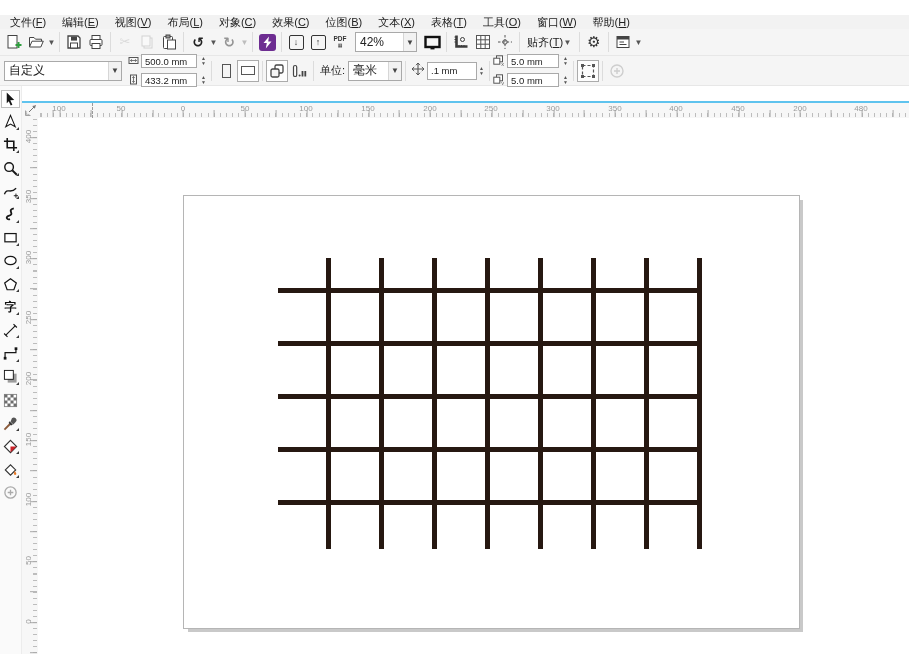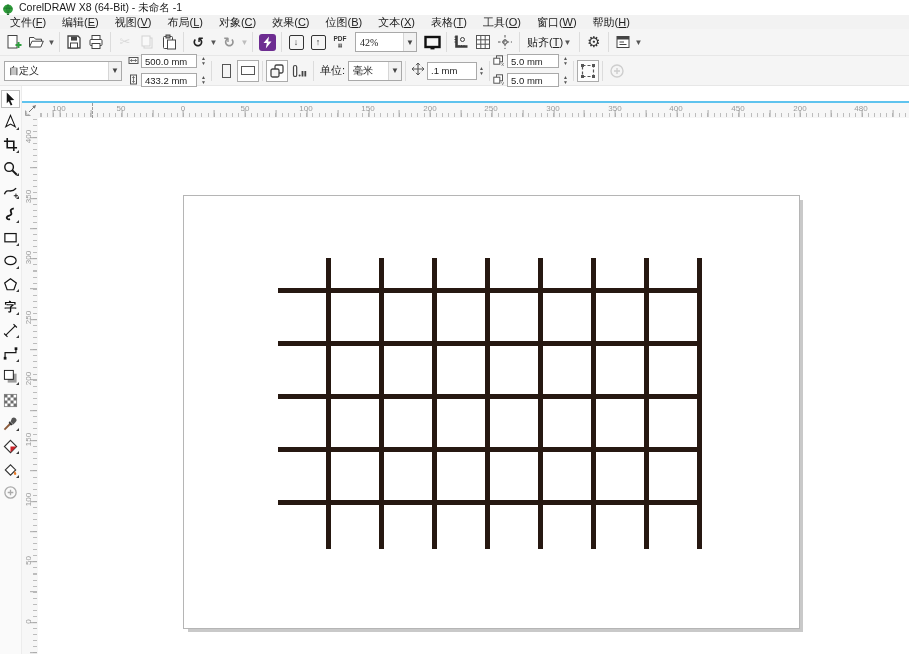--- a/index.html
+++ b/index.html
@@ -25,21 +25,21 @@
   .propbar { position:absolute; left:0; top:56px; width:100%; height:30px;
     background:#f5f5f5; border-bottom:1px solid #e7e7e7; display:flex; align-items:center; padding-left:4px; }
   .tbtn { height:22px; min-width:22px; display:flex; align-items:center; justify-content:center;
     border:1px solid transparent; position:relative; }
   .tbtn svg { display:block; }
   .tbtn.dis { opacity:.45; filter:grayscale(1); }
   .dd { font-size:8px; color:#555; width:9px; text-align:center; }
   .dd.dis { color:#bdbdbd; }
   .sep { width:1px; height:20px; background:#dcdcdc; margin:0 3px; flex:0 0 1px; }
   .combo { height:20px; background:#fff; border:1px solid #a9a9a9; display:flex; align-items:center; }
-  .combo .cval { flex:1; font-size:10px; color:#222; padding:0 4px; white-space:nowrap; overflow:hidden;font-family:Liberation Serif, serif; }
+  .combo .cval { flex:1; font-size:12px; color:#222; padding:0 4px; white-space:nowrap; overflow:hidden; }
   .combo .carr { width:13px; height:100%; display:flex; align-items:center; justify-content:center;
     font-size:8px; color:#444; border-left:1px solid #d6d6d6; background:#f2f2f2; }
   .field { height:14px; background:#fff; border:1px solid #a9a9a9; font-size:9.5px; color:#222;
     display:flex; align-items:center; padding:0 3px; }
   .spin { display:flex; flex-direction:column; justify-content:center; width:9px; height:14px; }
   .spin span { font-size:5px; line-height:5px; color:#555; text-align:center; }
   .glabel { font-size:11px; color:#222; margin:0 3px; }
   .active-box { background:#fdfdfd; border:1px solid #ababab; }
   .pdficon { display:flex; flex-direction:column; align-items:center; line-height:6px; }
   .pdficon b { font-size:6.5px; color:#333; letter-spacing:0; }
@@ -94,30 +94,20 @@
 
   .canvas { position:absolute; left:38px; top:118px; width:871px; height:536px; background:#ffffff; overflow:hidden; }
   .page { position:absolute; background:#ffffff; border:1px solid #b5b5b5; box-shadow:4px 4px 0 -1px #c9c9c9; }
   .gv, .gh { position:absolute; }
 </style>
 </head>
 <body>
 
 <div class="app">
 
-  <div class="titlebar">
-    <span class="logo">
-      <svg width="12" height="12" viewBox="0 0 12 12">
-          <path d="M6 0.5 C2.6 0.5 1.2 3.4 1.2 5.2 C1.2 8 3.8 9.6 6 9.6 C8.2 9.6 10.8 8 10.8 5.2 C10.8 3.4 9.4 0.5 6 0.5 Z" fill="#2f9e3b"></path>
-          <path d="M6 0.5 C4.4 2.6 4.4 7.4 6 9.6 M6 0.5 C7.6 2.6 7.6 7.4 6 9.6 M1.4 4.2 H10.6" stroke="#1c6b2a" stroke-width="0.7" fill="none"></path>
-          <path d="M4.6 9.8 H7.4 L6.6 11.5 H5.4 Z" fill="#1c6b2a"></path>
-        </svg>
-    </span>
-    <span class="ttl">CorelDRAW X8 (64-Bit) - 未命名 -1</span>
-  </div>
 
   <div class="menubar" id="menu-bar">
       <div class="menu-item">文件(<u>F</u>)</div>
       <div class="menu-item">编辑(<u>E</u>)</div>
       <div class="menu-item">视图(<u>V</u>)</div>
       <div class="menu-item">布局(<u>L</u>)</div>
       <div class="menu-item">对象(<u>C</u>)</div>
       <div class="menu-item">效果(<u>C</u>)</div>
       <div class="menu-item">位图(<u>B</u>)</div>
       <div class="menu-item">文本(<u>X</u>)</div>

